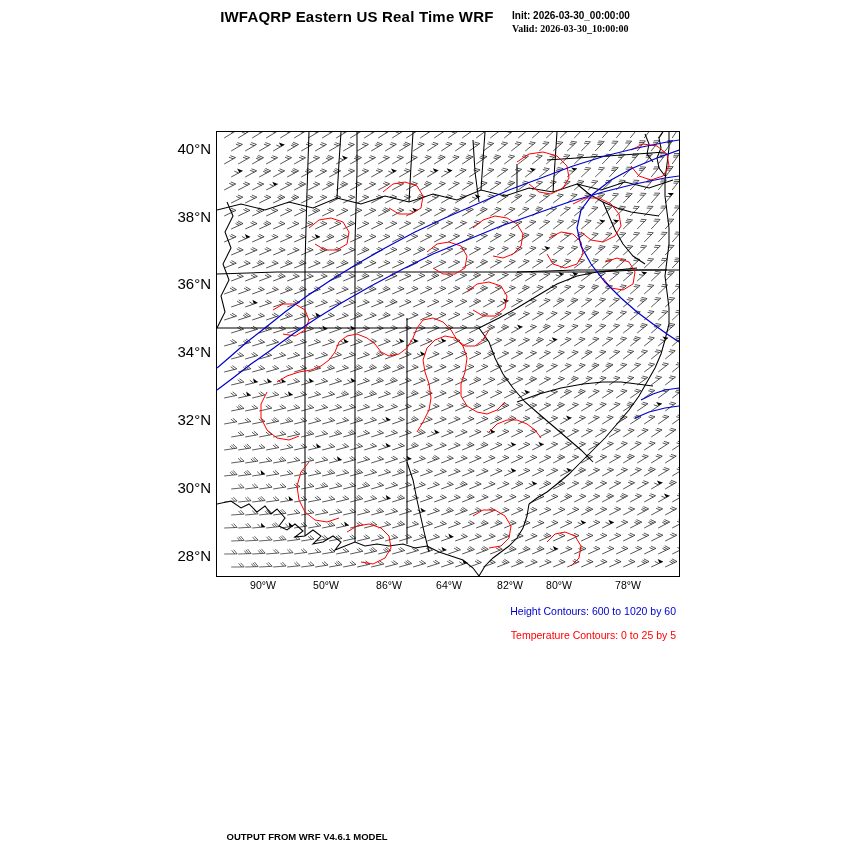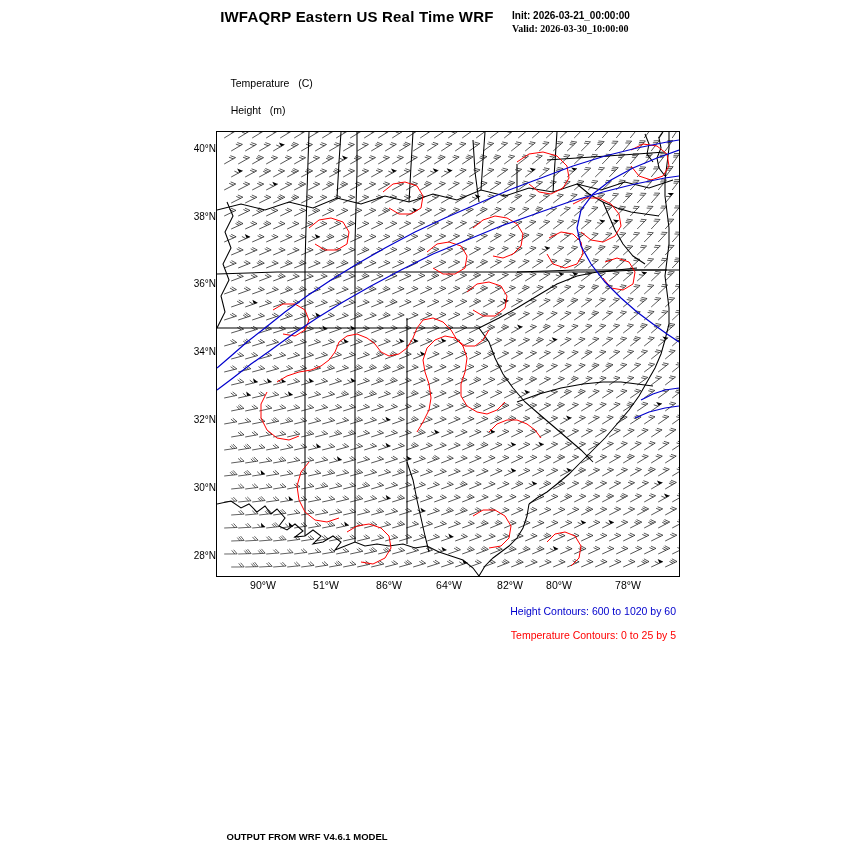--- a/index.html
+++ b/index.html
@@ -71,22 +71,23 @@
     box-sizing: border-box;
     overflow: hidden;
     background: #ffffff;
   }
   .plot-svg { position: absolute; left: 0; top: 0; }
 
   
   .ytick {
     position: absolute;
     right: 100%;
+    margin-right: 5px;
     transform: translateY(-50%);
-    font-size: 10px;
+    font-size: 15px;
     white-space: nowrap;
   }
   .xtick {
     position: absolute;
     top: 100%;
     margin-top: 2px;
     transform: translateX(-50%);
     font-size: 10.5px;
     white-space: nowrap;
   }
@@ -114,30 +115,25 @@
   }
 </style>
 </head>
 <body>
 
 <div id="page">
 
   <div class="title-block">
     <span class="main-title">IWFAQRP Eastern US Real Time WRF</span>
     <span class="init-block">
-      <span class="init-line">Init: 2026-03-21_00:00:00</span><br>
+      <span class="init-line">Init: 2026-03-30_00:00:00</span><br>
       <span class="valid-line">Valid: 2026-03-30_10:00:00</span>
     </span>
   </div>
 
-  <div class="var-legend">
-    <span>Temperature   (C)</span><br>
-    <span>Height   (m)</span><br>
-    <span>Winds   (kts)</span>
-  </div>
 
   <div class="plot-frame">
     <svg class="plot-svg" width="462" height="444" viewBox="0 0 462 444">
       <defs>
 
         <g id="barb">
           <line x1="0" y1="0" x2="13" y2="0" stroke="#000" stroke-width="0.6"></line>
           <line x1="13" y1="0" x2="9.5" y2="-4.2" stroke="#000" stroke-width="0.6"></line>
           <line x1="10.5" y1="0" x2="7.5" y2="-3.6" stroke="#000" stroke-width="0.6"></line>
         </g>
@@ -1343,21 +1339,21 @@
   <div class="tickwrap">
     <span class="ytick" style="top:17px">40°N</span>
     <span class="ytick" style="top:85px">38°N</span>
     <span class="ytick" style="top:152px">36°N</span>
     <span class="ytick" style="top:220px">34°N</span>
     <span class="ytick" style="top:288px">32°N</span>
     <span class="ytick" style="top:356px">30°N</span>
     <span class="ytick" style="top:424px">28°N</span>
 
     <span class="xtick" style="left:47px">90°W</span>
-    <span class="xtick" style="left:110px">51°W</span>
+    <span class="xtick" style="left:110px">50°W</span>
     <span class="xtick" style="left:173px">86°W</span>
     <span class="xtick" style="left:233px">64°W</span>
     <span class="xtick" style="left:294px">82°W</span>
     <span class="xtick" style="left:343px">80°W</span>
     <span class="xtick" style="left:412px">78°W</span>
   </div>
 
   <div class="caption cap-height">Height Contours: 600 to 1020 by 60</div>
   <div class="caption cap-temp">Temperature Contours: 0 to 25 by 5</div>
 

